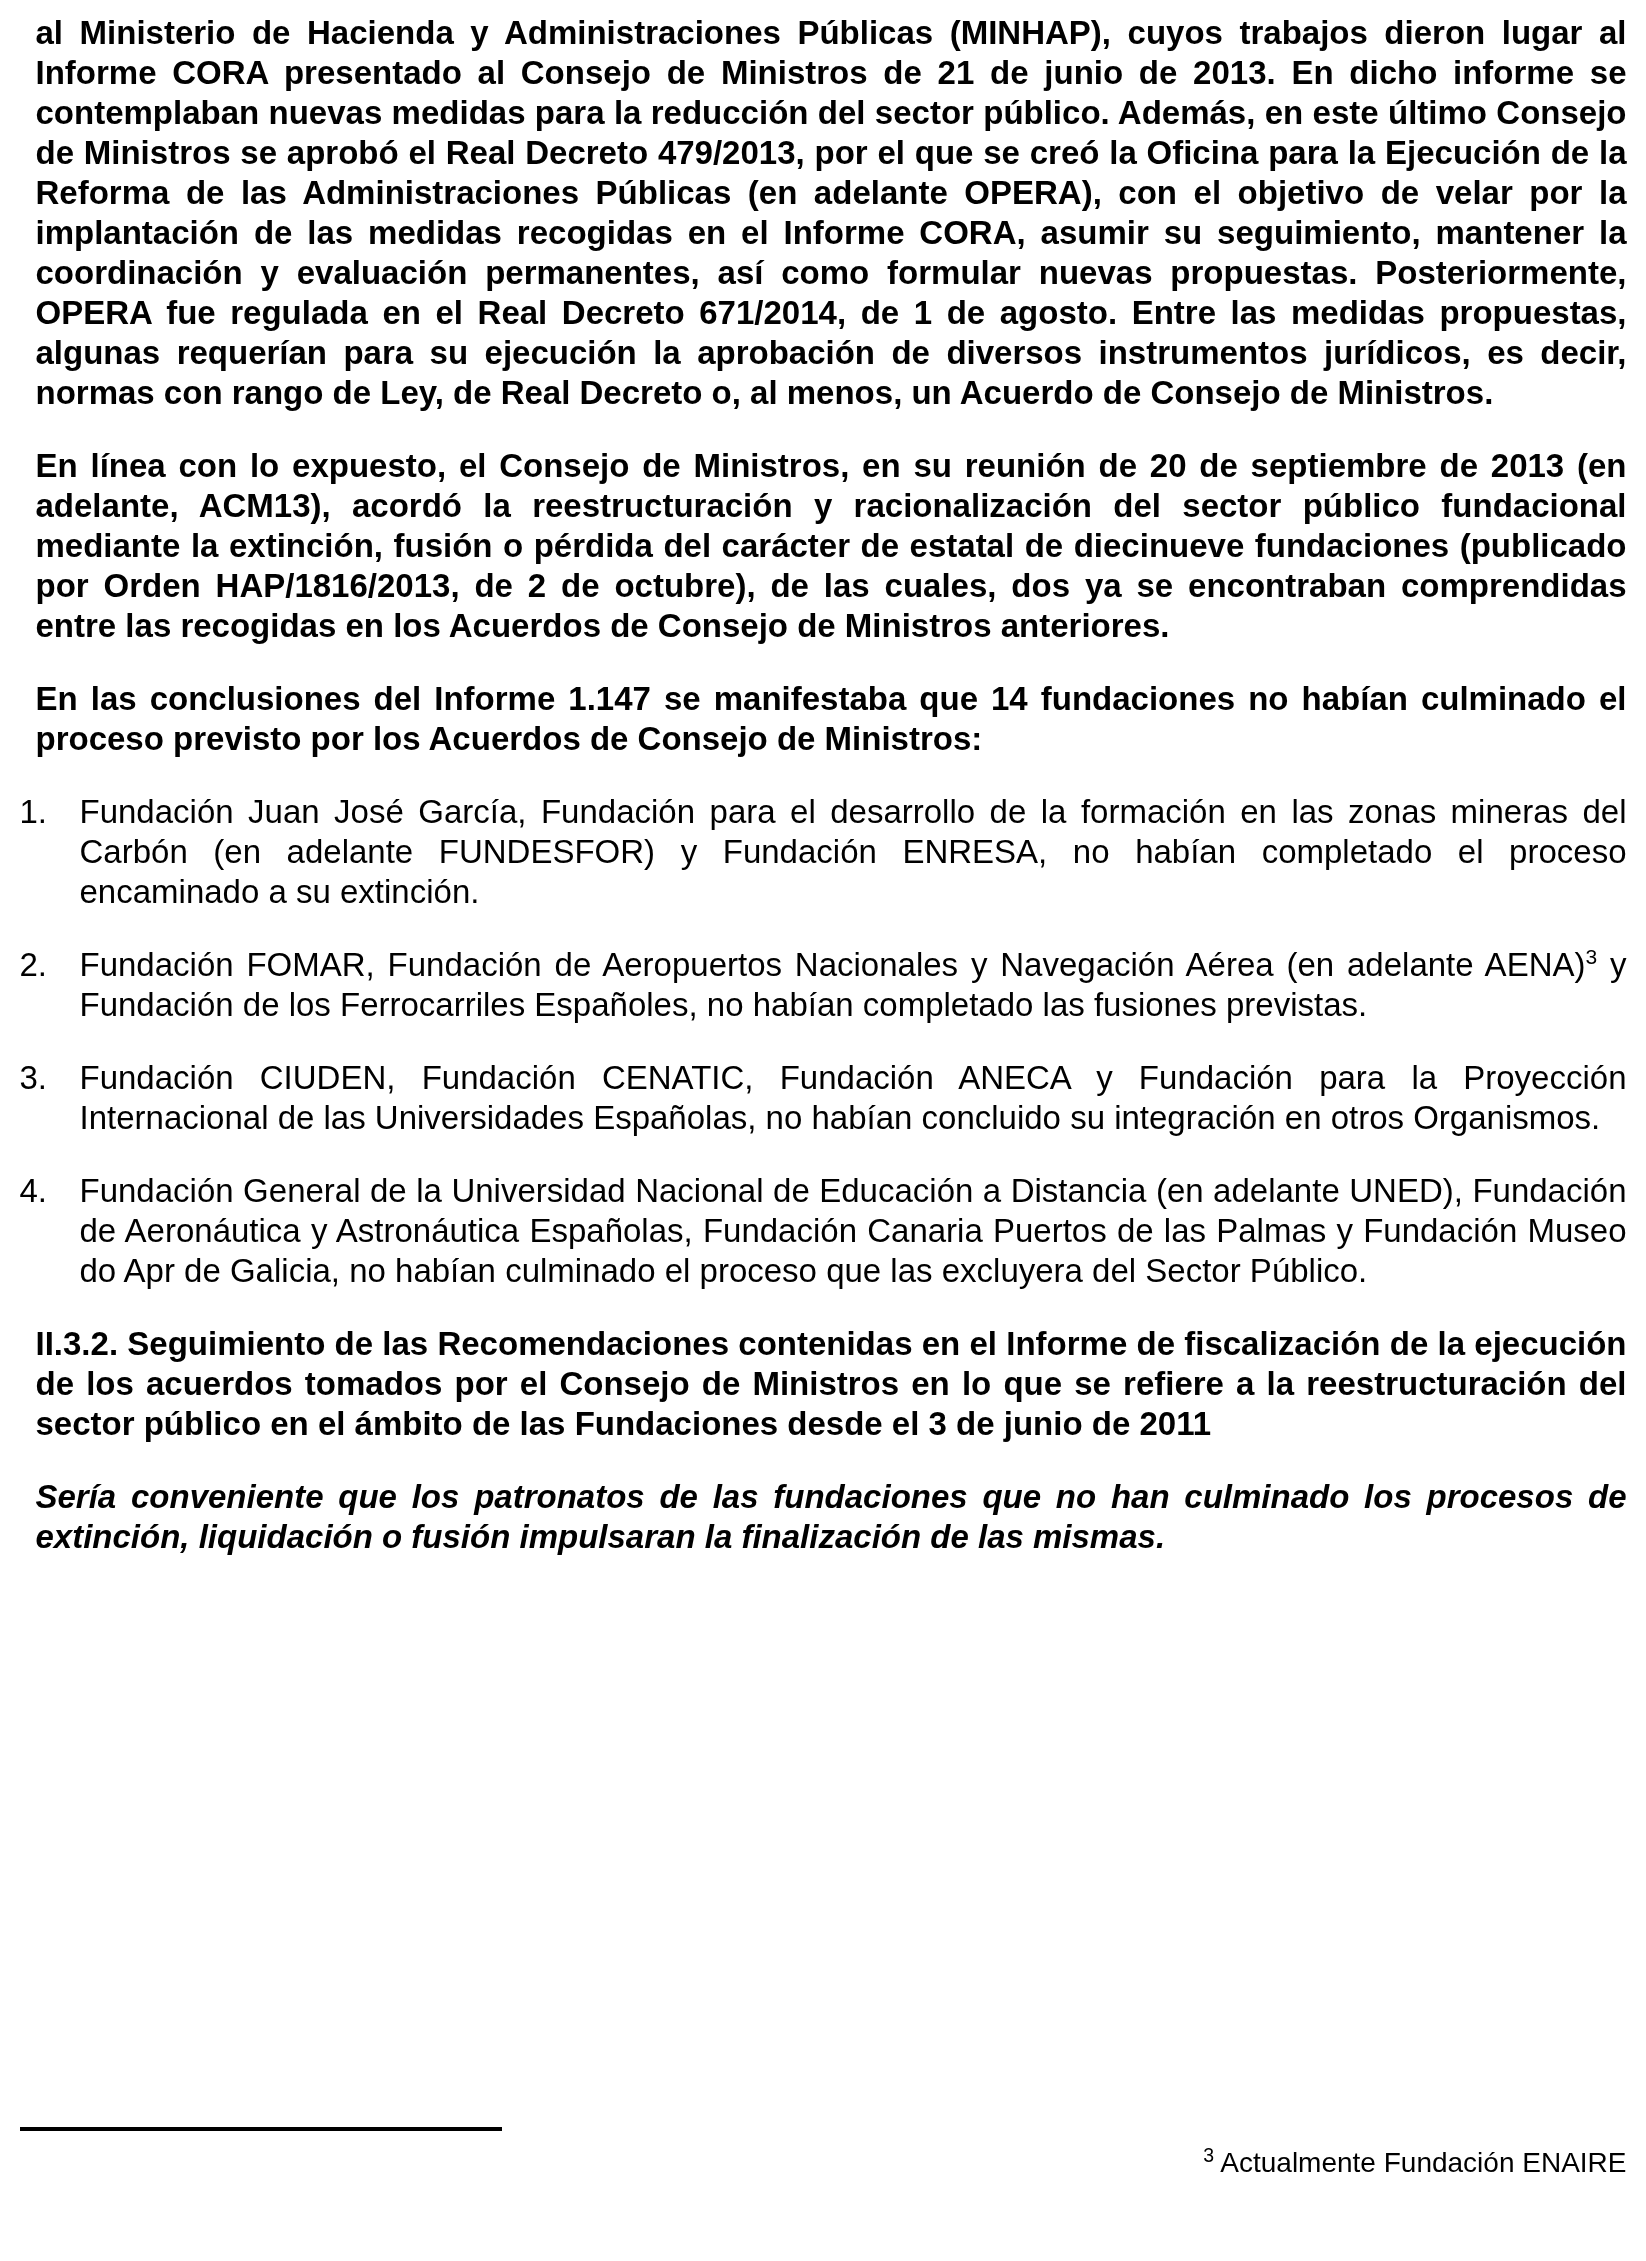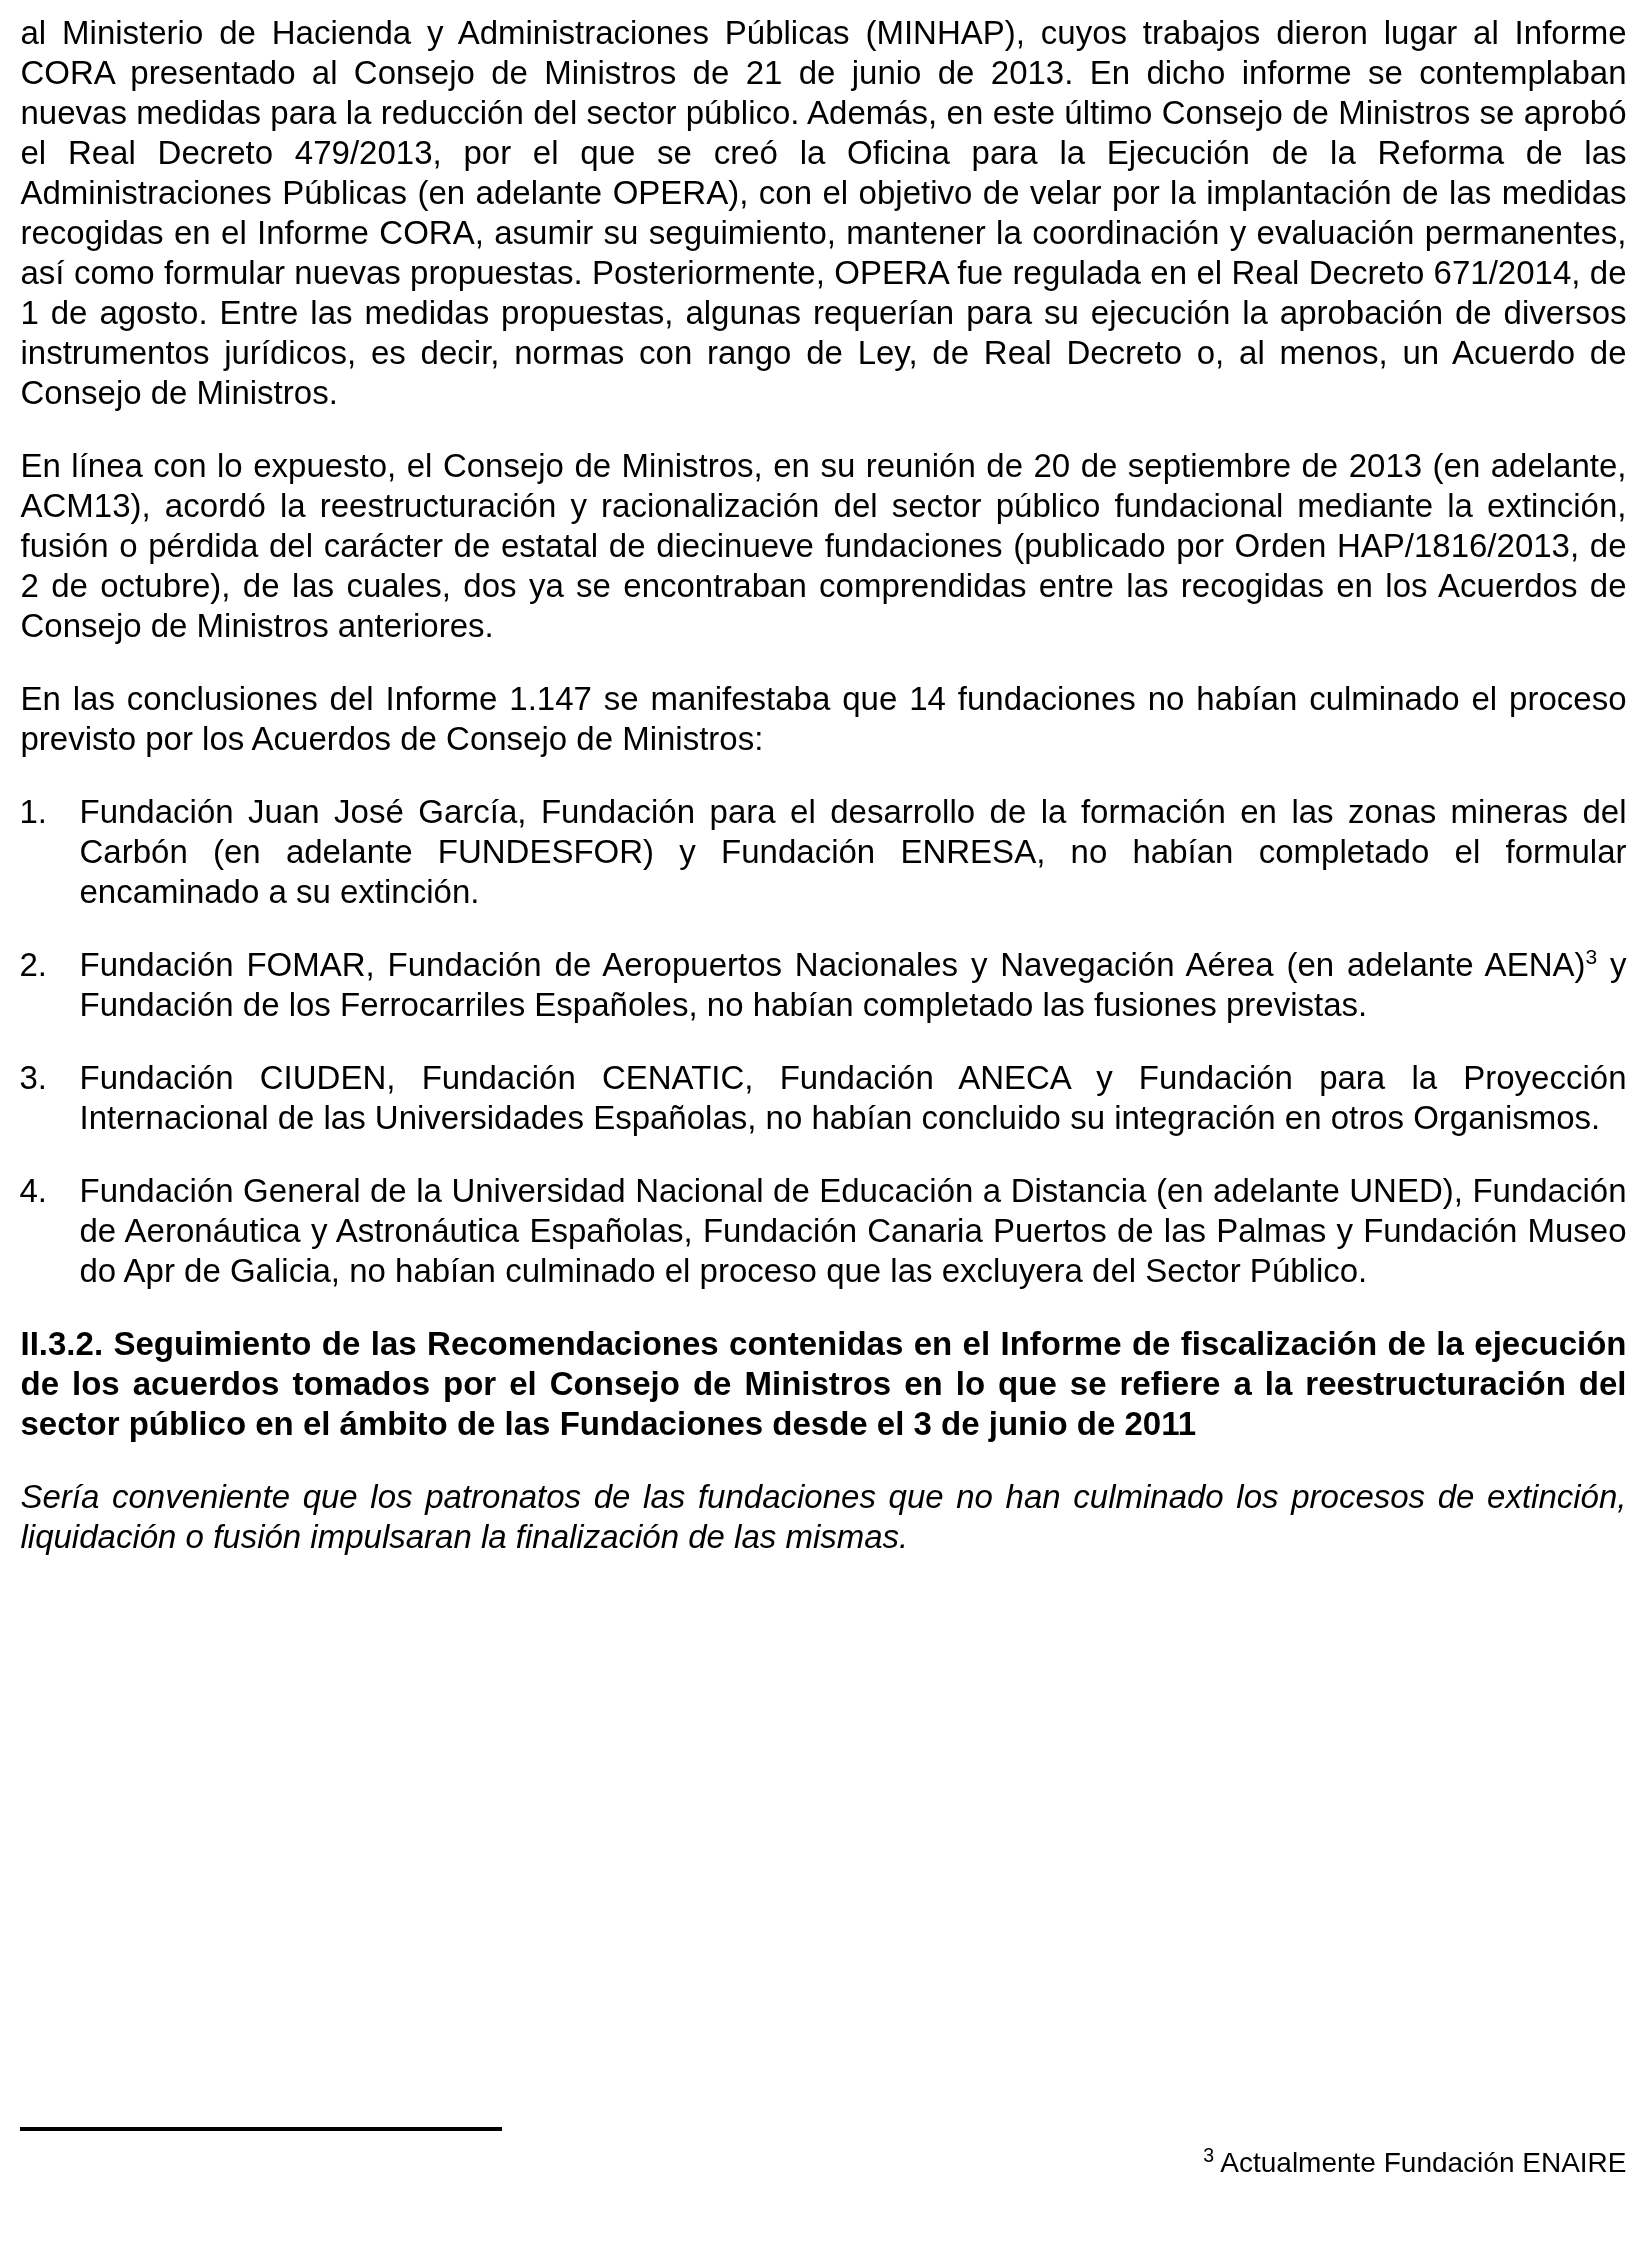--- a/index.html
+++ b/index.html
@@ -20,21 +20,21 @@
     display: flex;
     flex-direction: column;
     background: #ffffff;
   }
   .body-text {
     font-size: 33px;
     line-height: 40px;
     text-align: justify;
     text-justify: inter-word;
   }
-  p.para { margin: 0 0 33px 1px; }
+  p.para { margin: 0 0 33px 16px; font-weight: bold; }
   .list { margin: 0; }
   .list-item {
     position: relative;
     padding-left: 60px;
     margin: 0 0 33px 0;
   }
   .item-num {
     position: absolute;
     left: 0;
     top: 0;
@@ -85,21 +85,21 @@
   <p class="para">al Ministerio de Hacienda y Administraciones Públicas (MINHAP), cuyos trabajos dieron lugar al Informe CORA presentado al Consejo de Ministros de 21 de junio de 2013. En dicho informe se contemplaban nuevas medidas para la reducción del sector público. Además, en este último Consejo de Ministros se aprobó el Real Decreto 479/2013, por el que se creó la Oficina para la Ejecución de la Reforma de las Administraciones Públicas (en adelante OPERA), con el objetivo de velar por la implantación de las medidas recogidas en el Informe CORA, asumir su seguimiento, mantener la coordinación y evaluación permanentes, así como formular nuevas propuestas. Posteriormente, OPERA fue regulada en el Real Decreto 671/2014, de 1 de agosto. Entre las medidas propuestas, algunas requerían para su ejecución la aprobación de diversos instrumentos jurídicos, es decir, normas con rango de Ley, de Real Decreto o, al menos, un Acuerdo de Consejo de Ministros.</p>
 
   <p class="para">En línea con lo expuesto, el Consejo de Ministros, en su reunión de 20 de septiembre de 2013 (en adelante, ACM13), acordó la reestructuración y racionalización del sector público fundacional mediante la extinción, fusión o pérdida del carácter de estatal de diecinueve fundaciones (publicado por Orden HAP/1816/2013, de 2 de octubre), de las cuales, dos ya se encontraban comprendidas entre las recogidas en los Acuerdos de Consejo de Ministros anteriores.</p>
 
   <p class="para">En las conclusiones del Informe 1.147 se manifestaba que 14 fundaciones no habían culminado el proceso previsto por los Acuerdos de Consejo de Ministros:</p>
 
   <div class="list">
 
     <div class="list-item">
       <span class="item-num">1.</span>
-      <span>Fundación Juan José García, Fundación para el desarrollo de la formación en las zonas mineras del Carbón (en adelante FUNDESFOR) y Fundación ENRESA, no habían completado el formular encaminado a su extinción.</span><sup class="inline-sup"></sup><span></span>
+      <span>Fundación Juan José García, Fundación para el desarrollo de la formación en las zonas mineras del Carbón (en adelante FUNDESFOR) y Fundación ENRESA, no habían completado el proceso encaminado a su extinción.</span><sup class="inline-sup"></sup><span></span>
     </div>
 
     <div class="list-item">
       <span class="item-num">2.</span>
       <span>Fundación FOMAR, Fundación de Aeropuertos Nacionales y Navegación Aérea (en adelante AENA)</span><sup class="inline-sup">3</sup><span> y Fundación de los Ferrocarriles Españoles, no habían completado las fusiones previstas.</span>
     </div>
 
     <div class="list-item">
       <span class="item-num">3.</span>
       <span>Fundación CIUDEN, Fundación CENATIC, Fundación ANECA y Fundación para la Proyección Internacional de las Universidades Españolas, no habían concluido su integración en otros Organismos.</span><sup class="inline-sup"></sup><span></span>

